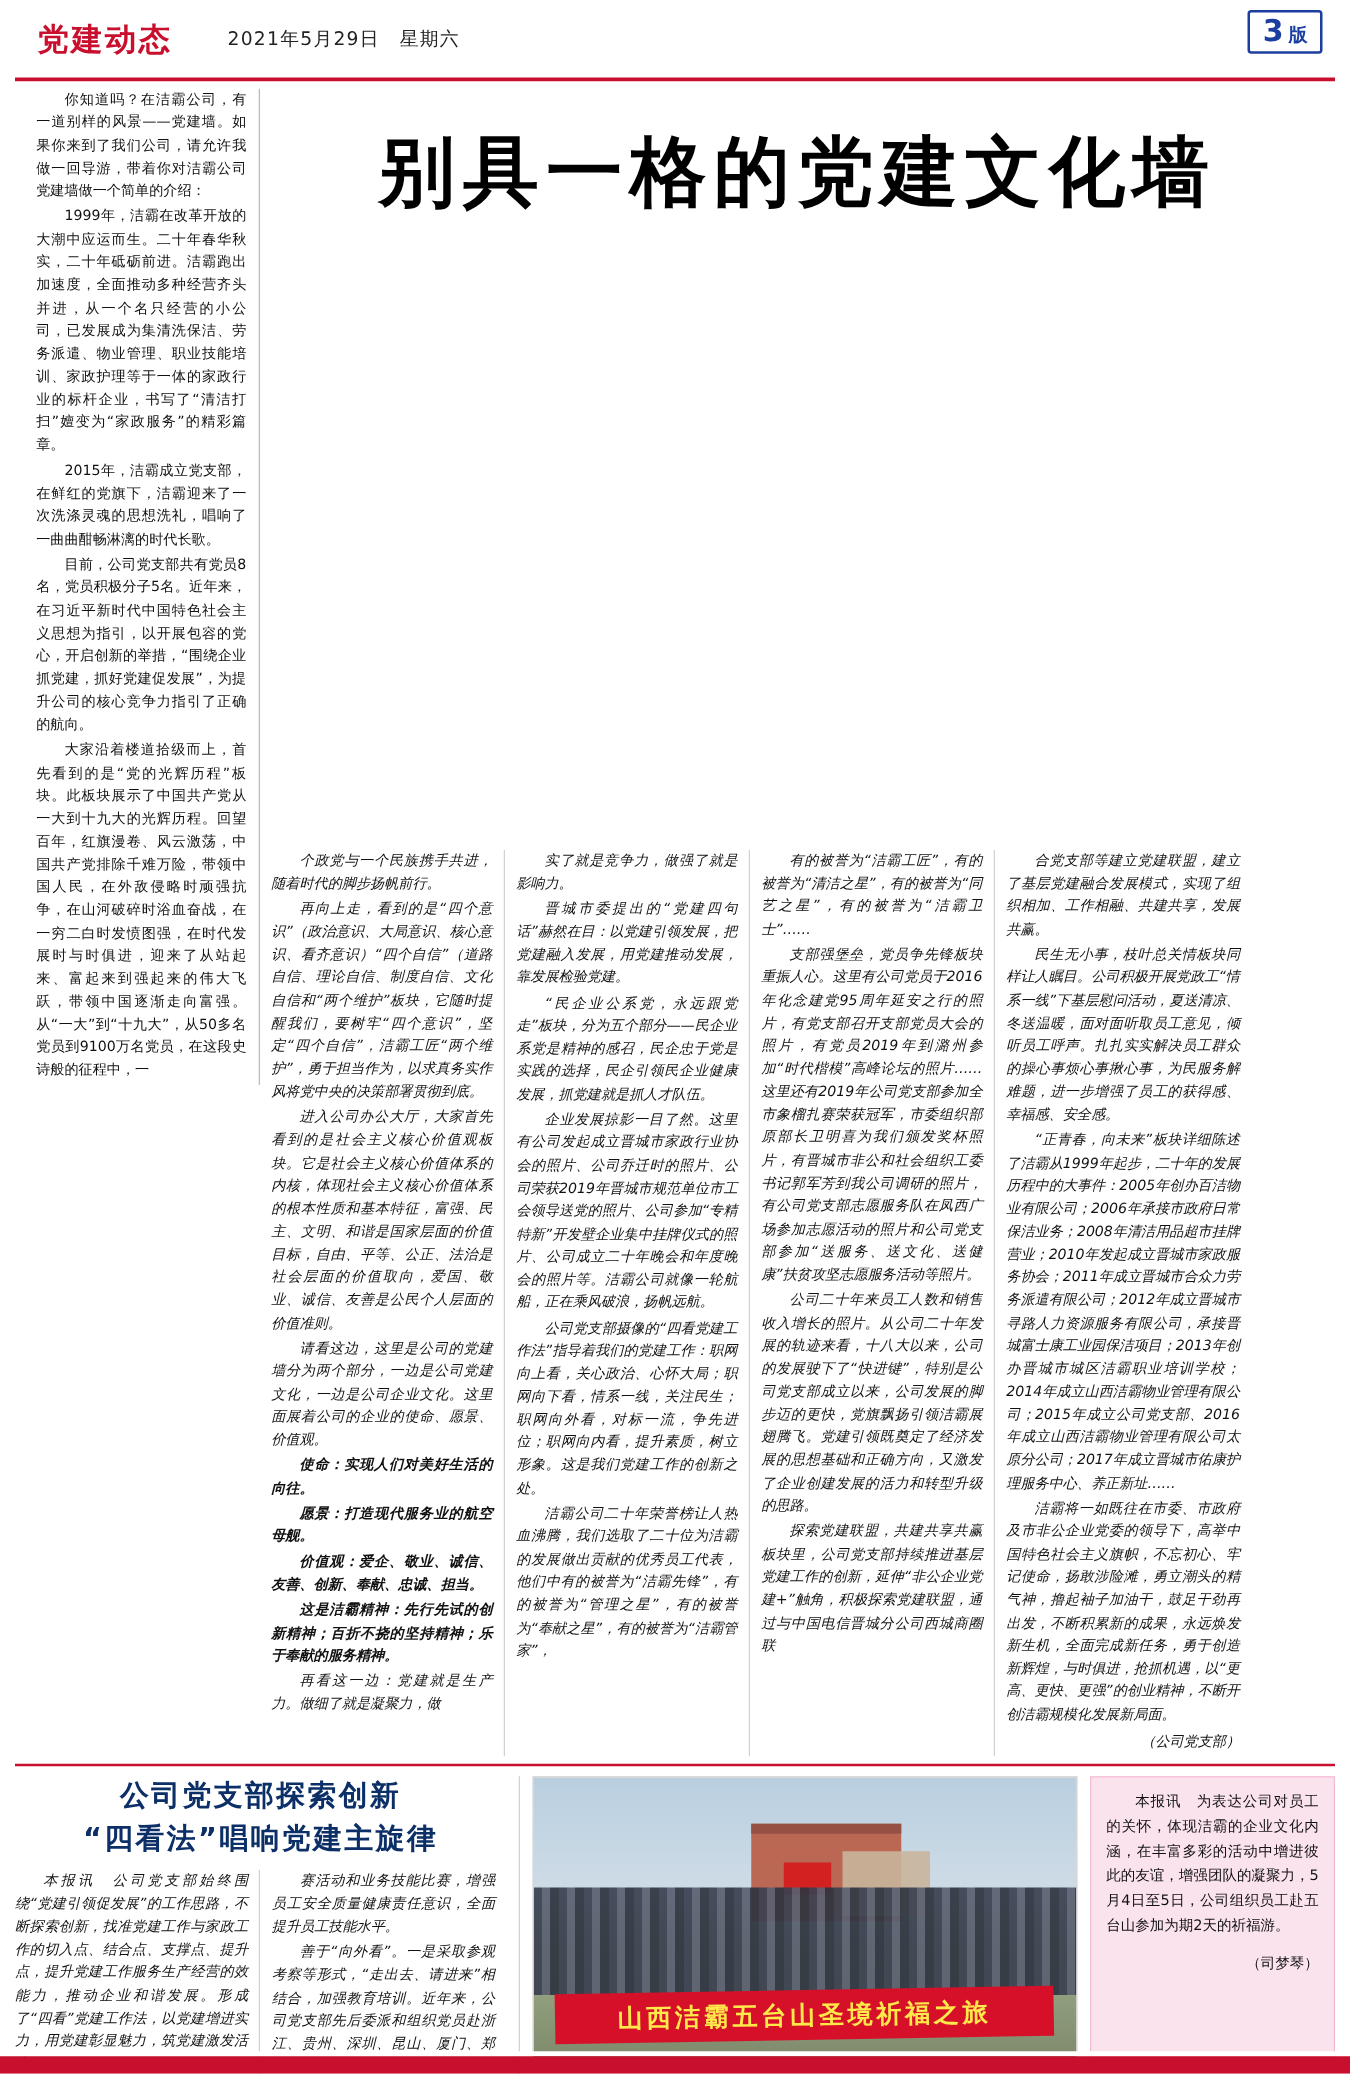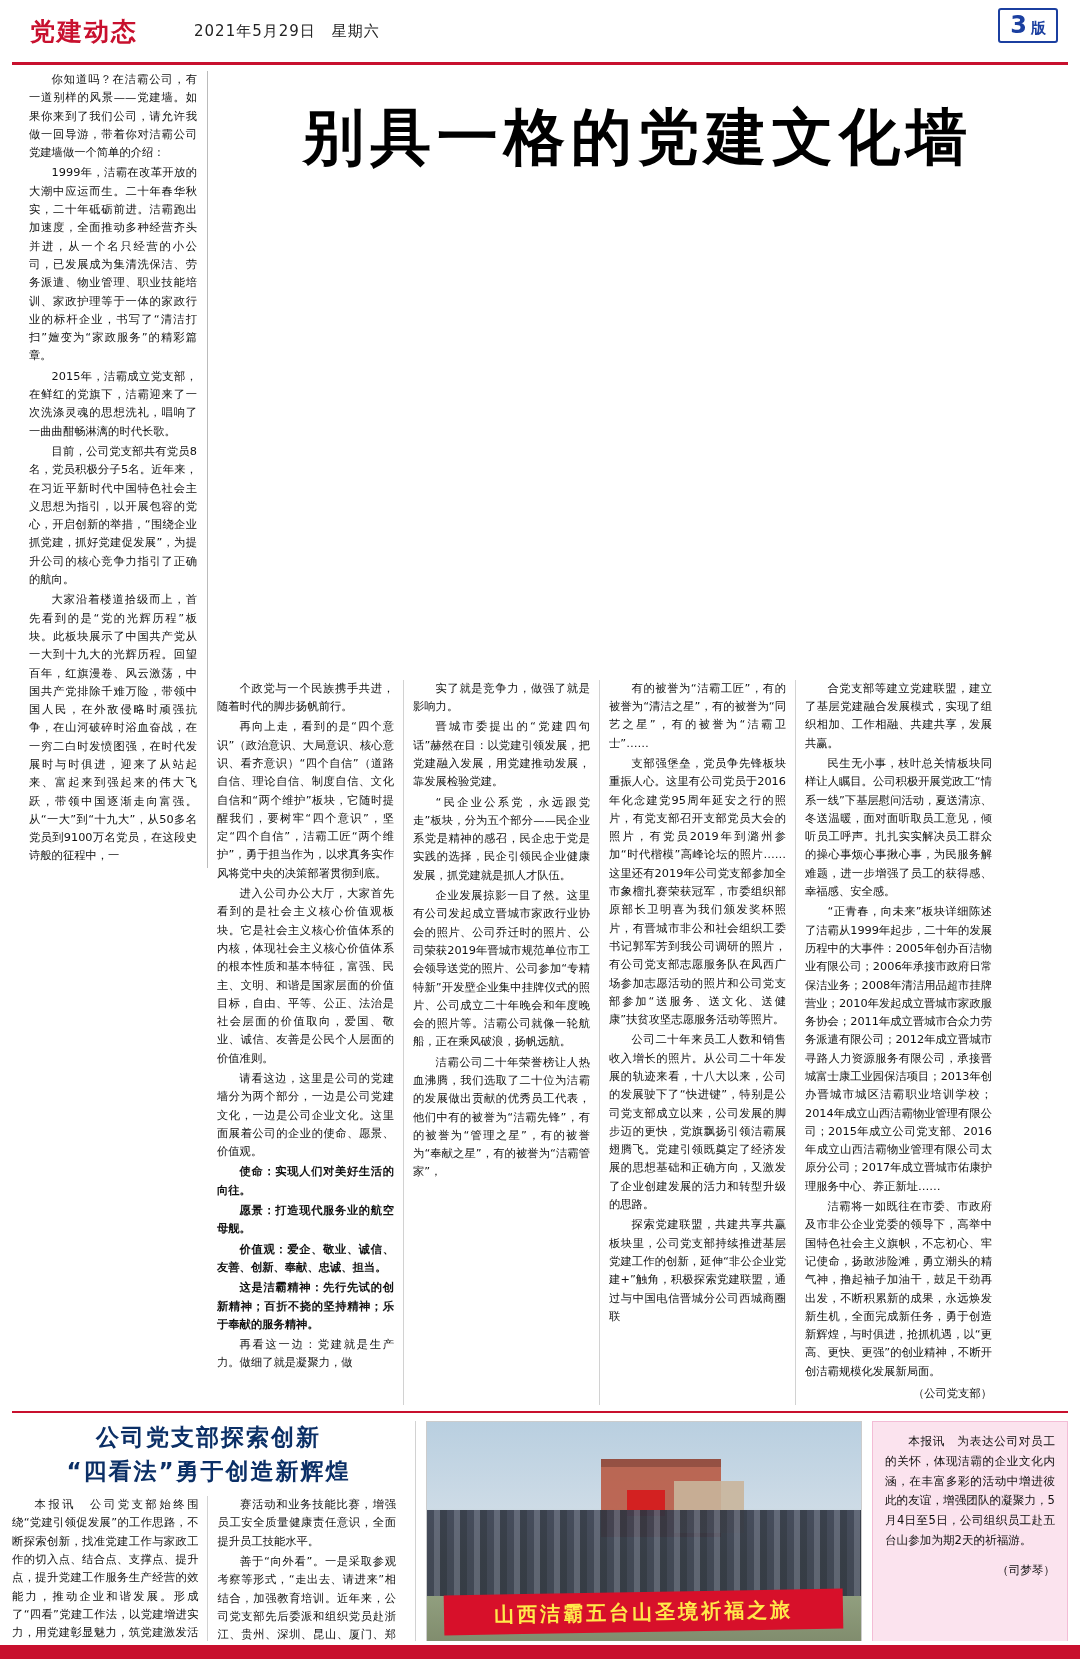--- a/index.html
+++ b/index.html
@@ -32,21 +32,21 @@
   }
   .masthead-title {
     color: #c8102e;
     font-size: 25px;
     font-weight: bold;
     letter-spacing: 2px;
     margin-left: 18px;
     font-family: "DejaVu Sans", "Liberation Sans", sans-serif;
   }
   .masthead-date {
-    margin-left: 56px;
+    margin-left: 44px;
     font-size: 15px;
     color: #222;
     letter-spacing: 1px;
   }
   .page-badge {
     position: absolute;
     right: 10px;
     top: 8px;
     border: 2px solid #1b3fa0;
     border-radius: 3px;
@@ -104,20 +104,21 @@
     font-size: 11.3px;
     line-height: 1.62;
     text-align: justify;
     color: #111;
     border-right: 1px solid #d2d2d2;
   }
   .col:last-child { border-right: none; }
   .col p {
     margin: 0 0 2px 0;
     text-indent: 2em;
+    font-style: italic;
   }
   .col p.sign {
     text-align: right;
     text-indent: 0;
     margin-top: 4px;
   }
   .c2 { width: 196px; }
   .c3 { width: 196px; }
   .c4 { width: 196px; }
   .c5 { width: 196px; padding-right: 0; border-right: none;}
@@ -287,20 +288,21 @@
       <p class="bold">愿景：打造现代服务业的航空母舰。</p>
       <p class="bold">价值观：爱企、敬业、诚信、友善、创新、奉献、忠诚、担当。</p>
       <p class="bold">这是洁霸精神：先行先试的创新精神；百折不挠的坚持精神；乐于奉献的服务精神。</p>
       <p>再看这一边：党建就是生产力。做细了就是凝聚力，做</p>
     </div>
     <div class="col c3">
       <p>实了就是竞争力，做强了就是影响力。</p>
       <p>晋城市委提出的“党建四句话”赫然在目：以党建引领发展，把党建融入发展，用党建推动发展，靠发展检验党建。</p>
       <p>“民企业公系党，永远跟党走”板块，分为五个部分——民企业系党是精神的感召，民企忠于党是实践的选择，民企引领民企业健康发展，抓党建就是抓人才队伍。</p>
       <p>企业发展掠影一目了然。这里有公司发起成立晋城市家政行业协会的照片、公司乔迁时的照片、公司荣获2019年晋城市规范单位市工会领导送党的照片、公司参加“专精特新”开发壁企业集中挂牌仪式的照片、公司成立二十年晚会和年度晚会的照片等。洁霸公司就像一轮航船，正在乘风破浪，扬帆远航。</p>
+      <p>公司党支部摄像的“四看党建工作法”指导着我们的党建工作：职网向上看，关心政治、心怀大局；职网向下看，情系一线，关注民生；职网向外看，对标一流，争先进位；职网向内看，提升素质，树立形象。这是我们党建工作的创新之处。</p>
       <p>洁霸公司二十年荣誉榜让人热血沸腾，我们选取了二十位为洁霸的发展做出贡献的优秀员工代表，他们中有的被誉为“洁霸先锋”，有的被誉为“管理之星”，有的被誉为“奉献之星”，有的被誉为“洁霸管家”，</p>
     </div>
     <div class="col c4">
       <p>有的被誉为“洁霸工匠”，有的被誉为“清洁之星”，有的被誉为“同艺之星”，有的被誉为“洁霸卫士”……</p>
       <p>支部强堡垒，党员争先锋板块重振人心。这里有公司党员于2016年化念建党95周年延安之行的照片，有党支部召开支部党员大会的照片，有党员2019年到潞州参加“时代楷模”高峰论坛的照片……这里还有2019年公司党支部参加全市象榴扎赛荣获冠军，市委组织部原部长卫明喜为我们颁发奖杯照片，有晋城市非公和社会组织工委书记郭军芳到我公司调研的照片，有公司党支部志愿服务队在凤西广场参加志愿活动的照片和公司党支部参加“送服务、送文化、送健康”扶贫攻坚志愿服务活动等照片。</p>
       <p>公司二十年来员工人数和销售收入增长的照片。从公司二十年发展的轨迹来看，十八大以来，公司的发展驶下了“快进键”，特别是公司党支部成立以来，公司发展的脚步迈的更快，党旗飘扬引领洁霸展翅腾飞。党建引领既奠定了经济发展的思想基础和正确方向，又激发了企业创建发展的活力和转型升级的思路。</p>
       <p>探索党建联盟，共建共享共赢板块里，公司党支部持续推进基层党建工作的创新，延伸“非公企业党建+”触角，积极探索党建联盟，通过与中国电信晋城分公司西城商圈联</p>
     </div>
     <div class="col c5">
       <p>合党支部等建立党建联盟，建立了基层党建融合发展模式，实现了组织相加、工作相融、共建共享，发展共赢。</p>
@@ -308,21 +310,21 @@
       <p>“正青春，向未来”板块详细陈述了洁霸从1999年起步，二十年的发展历程中的大事件：2005年创办百洁物业有限公司；2006年承接市政府日常保洁业务；2008年清洁用品超市挂牌营业；2010年发起成立晋城市家政服务协会；2011年成立晋城市合众力劳务派遣有限公司；2012年成立晋城市寻路人力资源服务有限公司，承接晋城富士康工业园保洁项目；2013年创办晋城市城区洁霸职业培训学校；2014年成立山西洁霸物业管理有限公司；2015年成立公司党支部、2016年成立山西洁霸物业管理有限公司太原分公司；2017年成立晋城市佑康护理服务中心、养正新址……</p>
       <p>洁霸将一如既往在市委、市政府及市非公企业党委的领导下，高举中国特色社会主义旗帜，不忘初心、牢记使命，扬敢涉险滩，勇立潮头的精气神，撸起袖子加油干，鼓足干劲再出发，不断积累新的成果，永远焕发新生机，全面完成新任务，勇于创造新辉煌，与时俱进，抢抓机遇，以“更高、更快、更强”的创业精神，不断开创洁霸规模化发展新局面。</p>
       <p class="sign">（公司党支部）</p>
     </div>
   </div>
 
   <div class="mid">
     <div class="mid-left">
       <div class="mid-title">
         <div>公司党支部探索创新</div>
-        <div>“四看法”勇于创造新辉煌</div>
+        <div>“四看法”唱响党建主旋律</div>
       </div>
       <div class="mid-cols">
         <div class="col" style="padding-left:0;">
           <p>本报讯　公司党支部始终围绕“党建引领促发展”的工作思路，不断探索创新，找准党建工作与家政工作的切入点、结合点、支撑点、提升点，提升党建工作服务生产经营的效能力，推动企业和谐发展。形成了“四看”党建工作法，以党建增进实力，用党建彰显魅力，筑党建激发活力。</p>
           <p>善于“向上看”。一是坚持用习近平新时代中国特色社会主义思想武装头脑，把思想和行动统一到党中央部署要求上来；“四个意识”强化，“四个自信”坚定，“两个维护”增强。二是积极推进学习型党组织建设，抓实“三个讲学”。</p>
 
         </div>
         <div class="col" style="border-right:none;">
           <p>赛活动和业务技能比赛，增强员工安全质量健康责任意识，全面提升员工技能水平。</p>
           <p>善于“向外看”。一是采取参观考察等形式，“走出去、请进来”相结合，加强教育培训。近年来，公司党支部先后委派和组织党员赴浙江、贵州、深圳、昆山、厦门、郑州等四方等地参观考察学习和多频次、多维度培训。二是积极探索建立党建联盟。通过与中国电信晋城分公司西城商圈联合党支部等建立党建联盟，建立了基层党建融合发展模式，实现了组织相加、工作相融、共建共享，发展共赢。</p>

